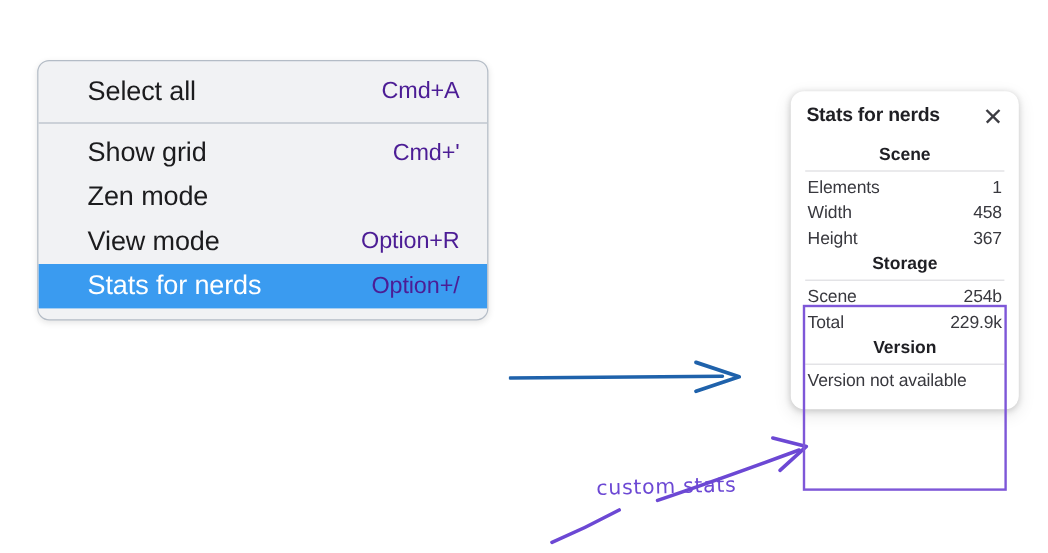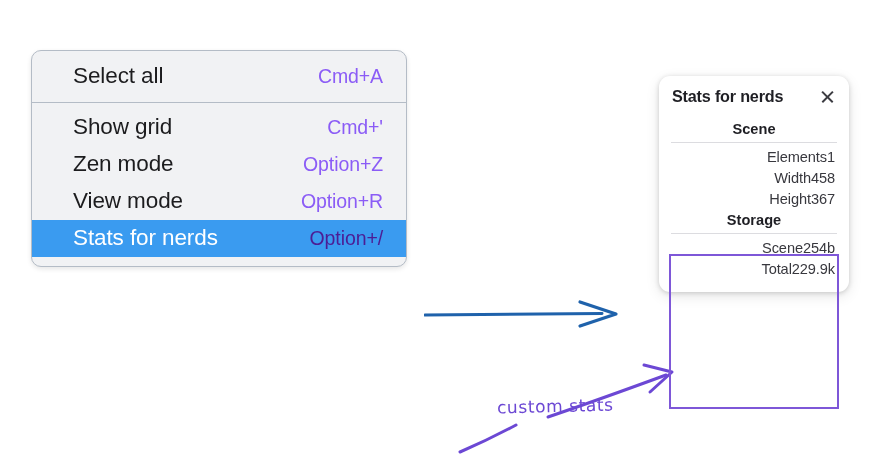--- a/index.html
+++ b/index.html
@@ -53,21 +53,21 @@
 
   .menu-item .mi-label {
     font-size: 22.5px;
     color: #1c1c1e;
     letter-spacing: -0.1px;
     white-space: nowrap;
   }
 
   .menu-item .mi-shortcut {
     font-size: 19.5px;
-    color: #8b5cf6;
+    color: #4c1d95;
     white-space: nowrap;
     letter-spacing: -0.1px;
   }
 
   .menu-item.is-selected {
     background: #3a9bf0;
   }
   .menu-item.is-selected .mi-label { color: #ffffff; }
   .menu-item.is-selected .mi-shortcut { color: #4c1d95; }
 
@@ -128,21 +128,21 @@
   }
 
   .sp-rule {
     height: 1px;
     background: #dcdce0;
     margin-bottom: 3px;
   }
 
   .sp-row {
     display: flex;
-    justify-content: flex-end;
+    justify-content: space-between;
     align-items: baseline;
     padding: 2.5px 2px;
     font-size: 14.6px;
     color: #38383e;
   }
   .sp-row .sp-key { letter-spacing: -0.1px; }
   .sp-row .sp-val { letter-spacing: -0.1px; }
 
   .sp-note {
     font-size: 14.6px;
@@ -208,21 +208,20 @@
 
     <div class="menu-divider"></div>
 
     <div class="menu-group">
       <div class="menu-item">
         <span class="mi-label">Show grid</span>
         <span class="mi-shortcut">Cmd+'</span>
       </div>
       <div class="menu-item">
         <span class="mi-label">Zen mode</span>
-        <span class="mi-shortcut">Option+Z</span>
       </div>
       <div class="menu-item">
         <span class="mi-label">View mode</span>
         <span class="mi-shortcut">Option+R</span>
       </div>
       <div class="menu-item is-selected">
         <span class="mi-label">Stats for nerds</span>
         <span class="mi-shortcut">Option+/</span>
       </div>
     </div>
@@ -259,20 +258,25 @@
       <div class="sp-row">
         <span class="sp-key">Scene</span>
         <span class="sp-val">254b</span>
       </div>
       <div class="sp-row">
         <span class="sp-key">Total</span>
         <span class="sp-val">229.9k</span>
       </div>
     </div>
 
+    <div class="sp-section">
+      <div class="sp-section-title">Version</div>
+      <div class="sp-rule"></div>
+      <div class="sp-note">Version not available</div>
+    </div>
 
   </div>
 
   <div id="custom-stats-highlight"></div>
 
   <svg id="blue-arrow" viewBox="0 0 196 36">
     <path d="M1 19 L178 17.5" stroke="#1f62ab" stroke-width="3" fill="none" stroke-linecap="round"></path>
     <path d="M156 6 L192 18 L156 30" stroke="#1f62ab" stroke-width="3.2" fill="none" stroke-linecap="round" stroke-linejoin="round"></path>
   </svg>
 

